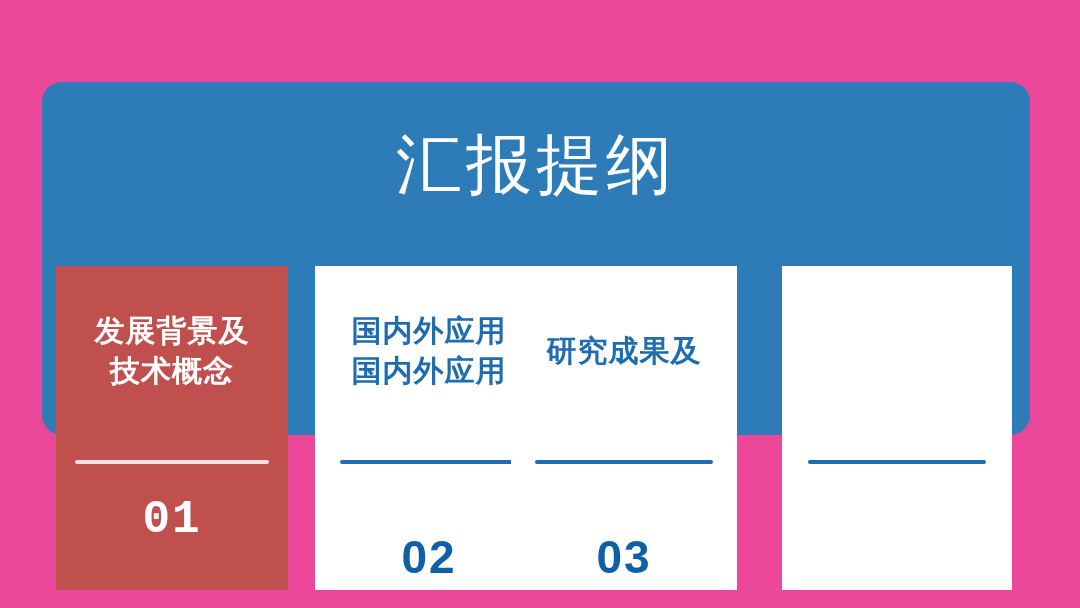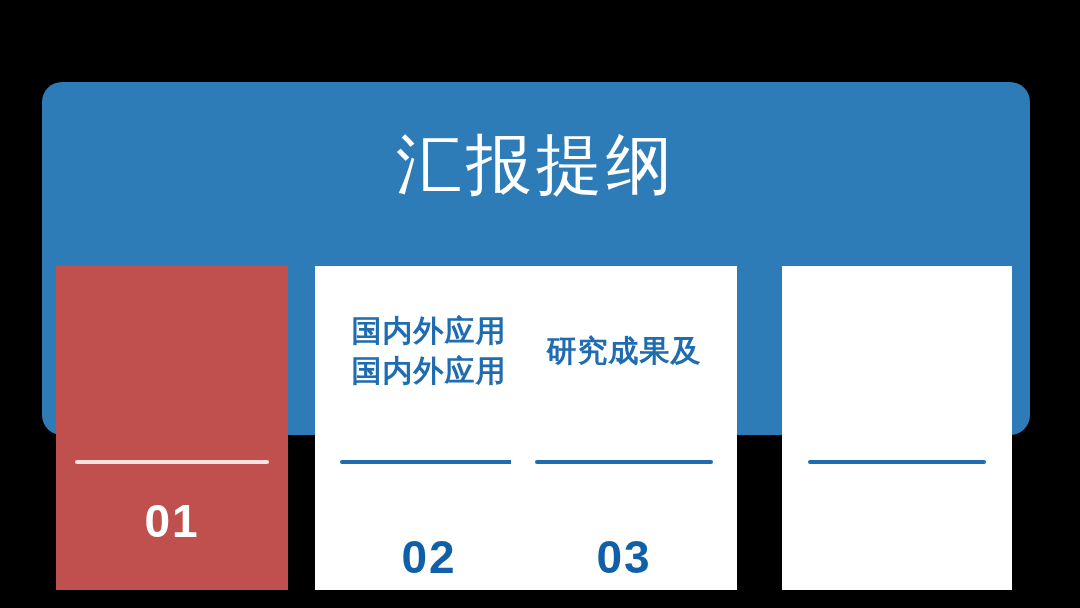--- a/index.html
+++ b/index.html
@@ -11,21 +11,21 @@
     width: 1080px;
     height: 608px;
     overflow: hidden;
     font-family: "Liberation Sans", "DejaVu Sans", sans-serif;
   }
 
   #slide {
     position: relative;
     width: 1080px;
     height: 608px;
-    background: #000000;
+    background: #ec4899;
   }
 
   
   #panel {
     position: absolute;
     left: 42px;
     top: 82px;
     width: 988px;
     height: 353px;
     background: #2d7cb8;
@@ -93,21 +93,21 @@
   #card-1 {
     left: 56px;
     width: 232px;
     height: 324px;
     background: #c0504d;
   }
   #card-1 .card-head { height: 170px; color: #ffffff; }
   #card-1 .divider {
     left: 19px; width: 194px; top: 194px; background: #f4e3e2;
   }
-  #card-1 .card-num { top: 228px; color: #ffffff; }
+  #card-1 .card-num { top: 228px; color: #ffffff; font-family: Liberation Mono, monospace; }
 
   
   .card-inactive {
     height: 324px;
     background: #ffffff;
   }
   .card-inactive .card-head { height: 170px; color: #1f6cb0; }
   .card-inactive .divider { background: #1f6cb0; }
   .card-inactive .card-num { top: 228px; color: #1060a8; margin-top: 36px; }
 
@@ -123,20 +123,24 @@
 </head>
 <body>
 
 <div id="slide">
 
   <div id="panel"></div>
 
   <div id="title">汇报提纲</div>
 
   <div class="card" id="card-1">
+    <div class="card-head">
+      <div class="card-line1">发展背景及</div>
+      <div class="card-line2">技术概念</div>
+    </div>
     <div class="divider"></div>
     <div class="card-num">01</div>
   </div>
 
   <div class="card card-inactive" id="card-2">
     <div class="card-head">
       <div class="card-line1">国内外应用</div>
       <div class="card-line2">国内外应用</div>
     </div>
     <div class="divider"></div>

